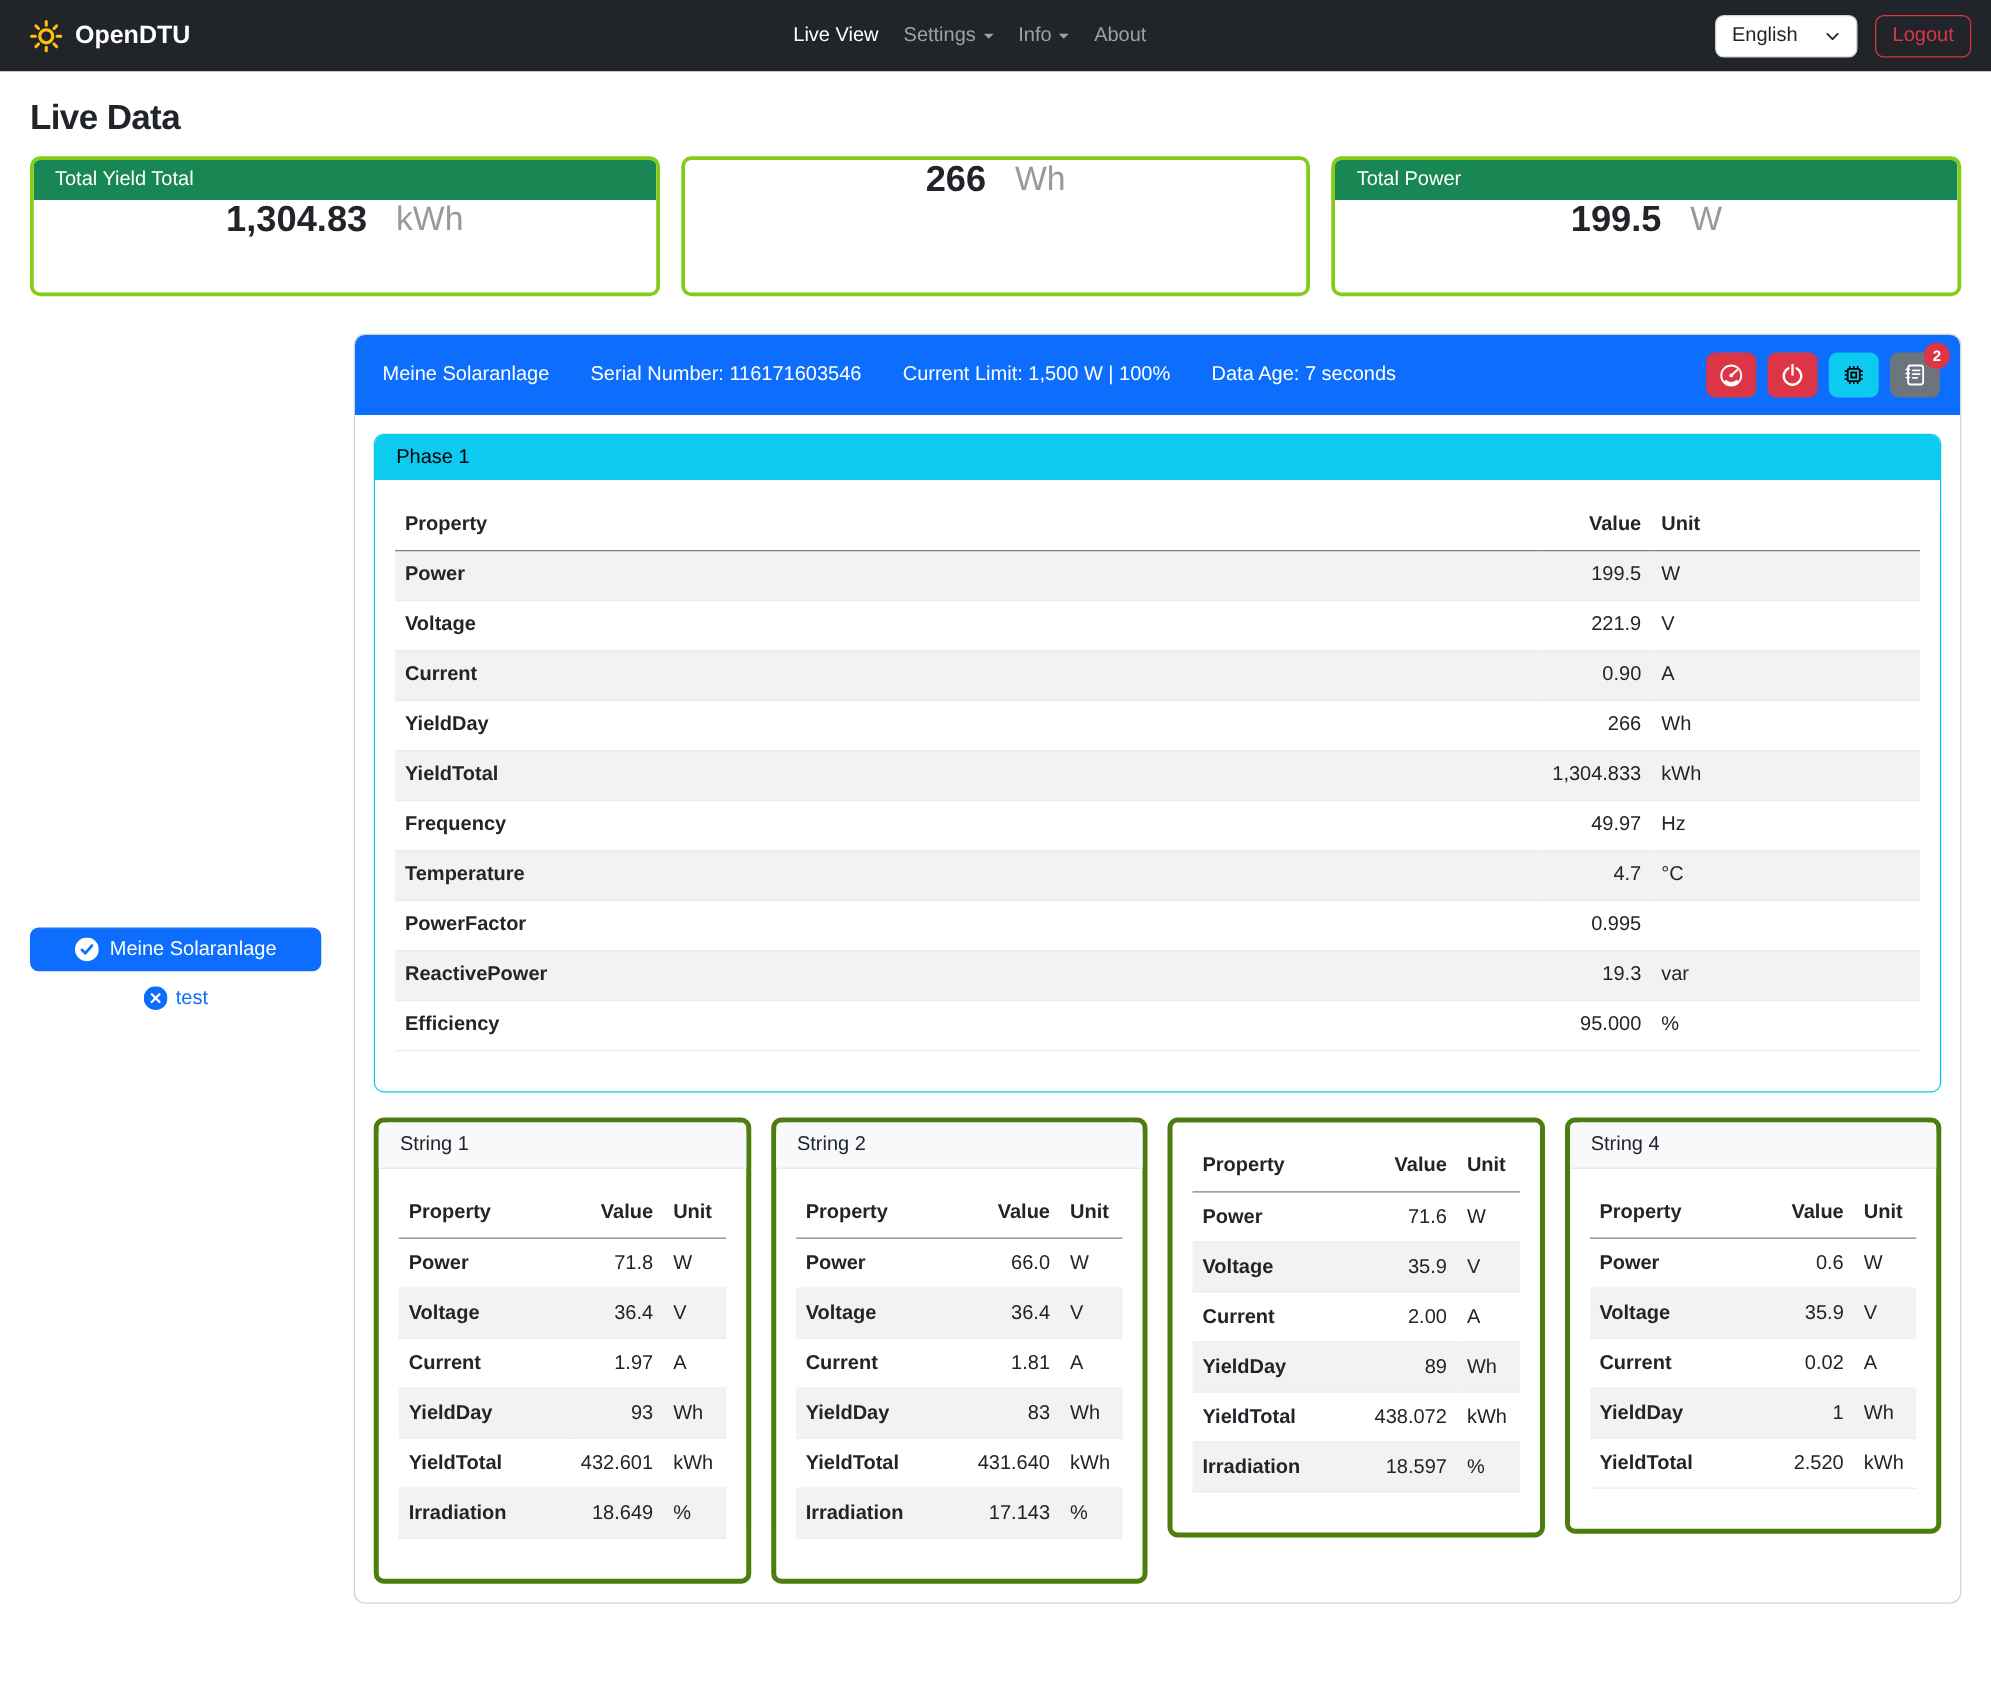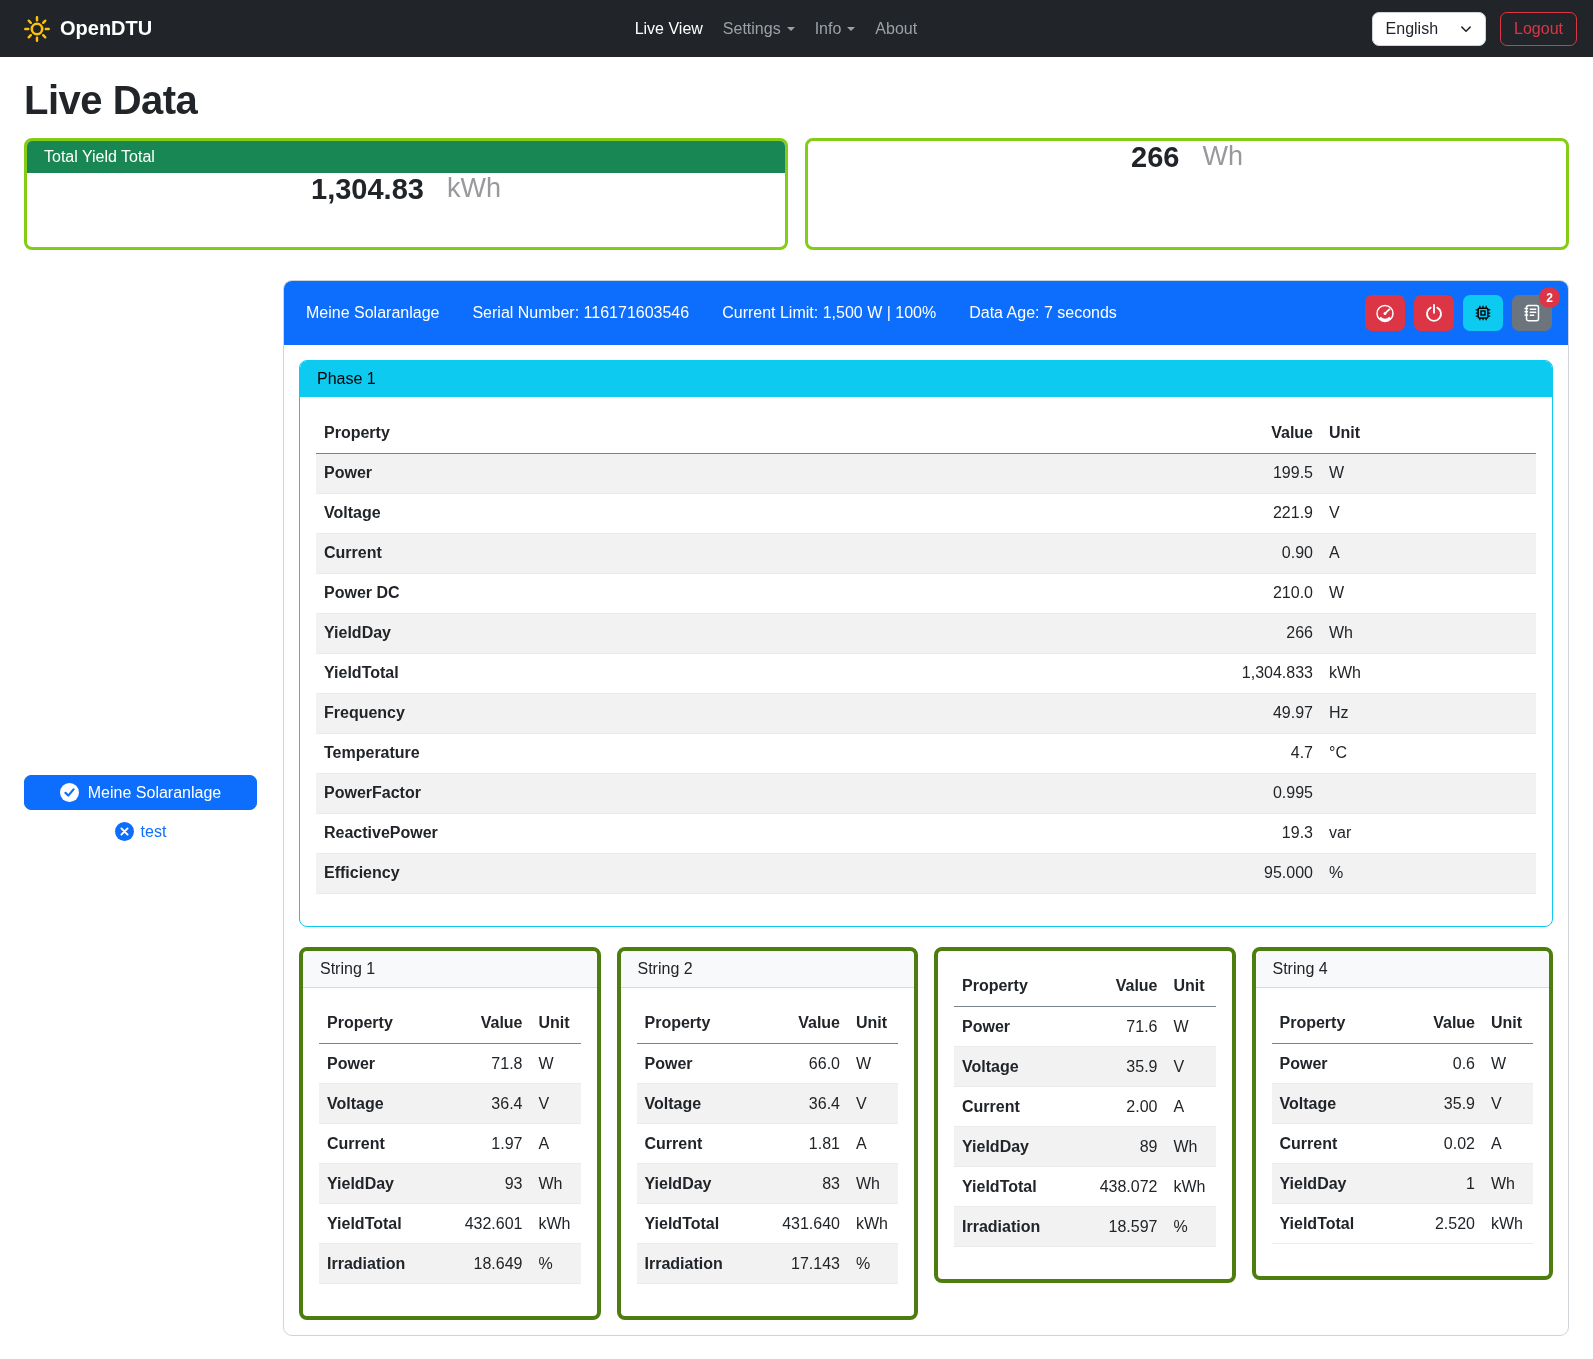--- a/index.html
+++ b/index.html
@@ -28,21 +28,21 @@
     border: 1px solid #ced4da;
   }
   .logout-btn {
     background: transparent; border: 1px solid #dc3545; color: #dc3545;
     border-radius: 7px; padding: 7px 13px; font-size: 16px; cursor: pointer;
     font-family: inherit;
   }
 
   
   .container { padding: 0 24px; }
-  h1.page-title { font-size: 40px; font-weight: 700; margin: 21px 0 15px 0; letter-spacing: -0.5px; }
+  h1.page-title { font-size: 28px; font-weight: 700; margin: 21px 0 15px 0; letter-spacing: -0.5px; }
 
   .summary-row { display: flex; gap: 17px; }
   .summary-card { flex: 1; border: 3px solid #84cc16; border-radius: 8px; overflow: hidden; background: #fff; }
   .summary-card-header { background: #198754; color: #fff; padding: 7px 17px; font-size: 16px; }
   .summary-card-body { height: 74px; display: flex; justify-content: center; gap: 23px; }
   .summary-value { font-size: 29px; font-weight: 700; color: #212529; }
   .summary-unit { font-size: 27px; color: #97999c; }
 
   .content-row { display: flex; margin-top: 30px; align-items: center; }
 
@@ -168,20 +168,27 @@
       <div class="summary-card-header">Total Yield Total</div>
       <div class="summary-card-body">
         <span class="summary-value">1,304.83</span>
         <span class="summary-unit">kWh</span>
       </div>
     </div>
     <div class="summary-card">
       <div class="summary-card-body">
         <span class="summary-value">266</span>
         <span class="summary-unit">Wh</span>
+      </div>
+    </div>
+    <div class="summary-card">
+      <div class="summary-card-header">Total Power</div>
+      <div class="summary-card-body">
+        <span class="summary-value">199.5</span>
+        <span class="summary-unit">W</span>
       </div>
     </div>
   </div>
 
   <div class="content-row">
 
     <div class="left-col">
       <button class="inverter-btn">
         <span style="display:flex;">
           <svg width="19" height="19" viewBox="0 0 16 16">
@@ -293,25 +300,20 @@
                     <td class="prop">Voltage</td>
                     <td class="val">221.9</td>
                     <td class="unit">V</td>
                   </tr>
                   <tr>
                     <td class="prop">Current</td>
                     <td class="val">0.90</td>
                     <td class="unit">A</td>
                   </tr>
                   <tr>
-                    <td class="prop">Power DC</td>
-                    <td class="val">210.0</td>
-                    <td class="unit">W</td>
-                  </tr>
-                  <tr>
                     <td class="prop">YieldDay</td>
                     <td class="val">266</td>
                     <td class="unit">Wh</td>
                   </tr>
                   <tr>
                     <td class="prop">YieldTotal</td>
                     <td class="val">1,304.833</td>
                     <td class="unit">kWh</td>
                   </tr>
                   <tr>

